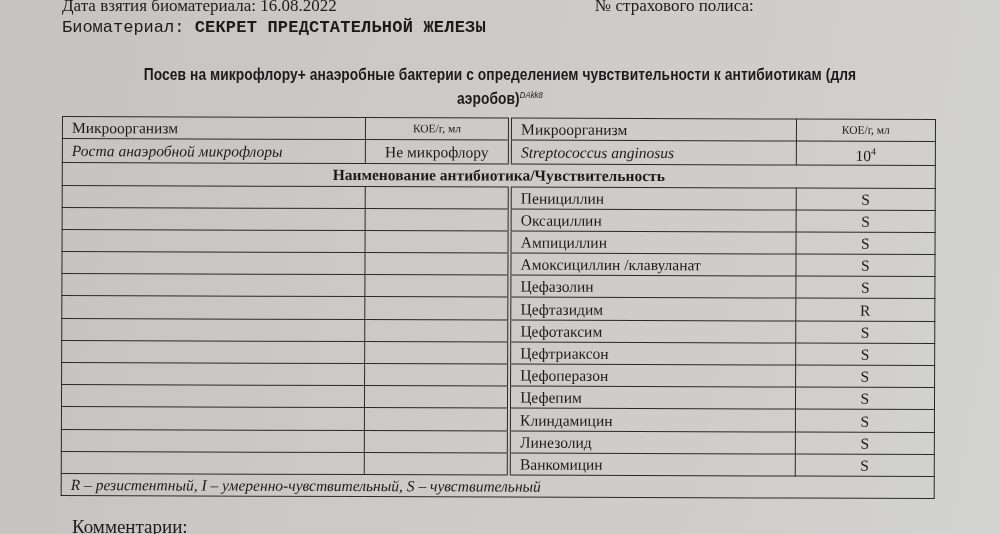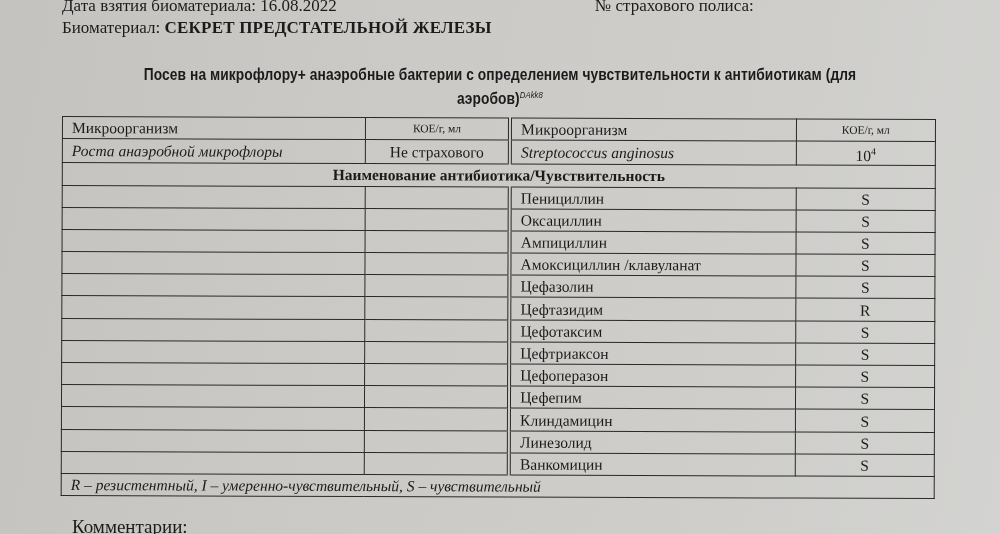--- a/index.html
+++ b/index.html
@@ -2,21 +2,21 @@
 <html><head>
 <meta charset="utf-8">
 <style>
   html,body{margin:0;padding:0;}
   body{width:1000px;height:534px;overflow:hidden;background:#c9c8c4;
     background:linear-gradient(100deg,#c4c3bf 0%,#cbcac6 40%,#cfcecb 75%,#d3d3d1 100%);
     font-family:"Liberation Serif","DejaVu Serif",serif;color:#1b1b1b;position:relative;}
   .hdr{position:absolute;left:62px;font-size:17px;line-height:20px;white-space:nowrap;}
   .hdr b{font-weight:bold;letter-spacing:0.2px;}
   #l1{top:-4px;}
-  #l2{top:18px;}
+  #l2{top:18px;font-family:Liberation Mono, monospace;}
   #policy{position:absolute;left:595px;top:-4px;font-size:17px;white-space:nowrap;}
   .title{position:absolute;left:60px;width:880px;top:64px;text-align:center;font-weight:bold;
     font-size:16px;line-height:21px;font-family:"Liberation Sans","DejaVu Sans",sans-serif;
     transform:scaleX(0.86);transform-origin:center top;letter-spacing:0.1px;}
   .title sup{font-style:italic;font-weight:normal;font-size:9px;}
   table{position:absolute;left:62px;top:116px;width:874px;border-collapse:collapse;
     font-size:15.5px;transform:rotate(0.2deg);transform-origin:left top;}
   td{border:1.6px solid #2a2a2a;height:21.2px;padding:0 0 0 9px;line-height:19px;white-space:nowrap;}
   td.c2{text-align:center;padding:0;width:140px;}
   td.c1{width:288px;}
@@ -50,21 +50,21 @@
 <table>
   <tbody>
       <tr>
     <td class="c1">Микроорганизм</td>
     <td class="c2 small">КОЕ/г, мл</td>
     <td class="c3">Микроорганизм</td>
     <td class="c4 small">КОЕ/г, мл</td>
   </tr>
   <tr>
     <td class="c1 it">Роста анаэробной микрофлоры</td>
-    <td class="c2">Не страхового</td>
+    <td class="c2">Не микрофлору</td>
     <td class="c3 it">Streptococcus anginosus</td>
     <td class="c4"><span>10</span><sup class="p">4</sup></td>
   </tr>
   <tr>
     <td colspan="4" class="center-head">Наименование антибиотика/Чувствительность</td>
   </tr>
   </tbody>
     <tbody id="abx-body">
       <tr>
         <td class="c1"></td>

